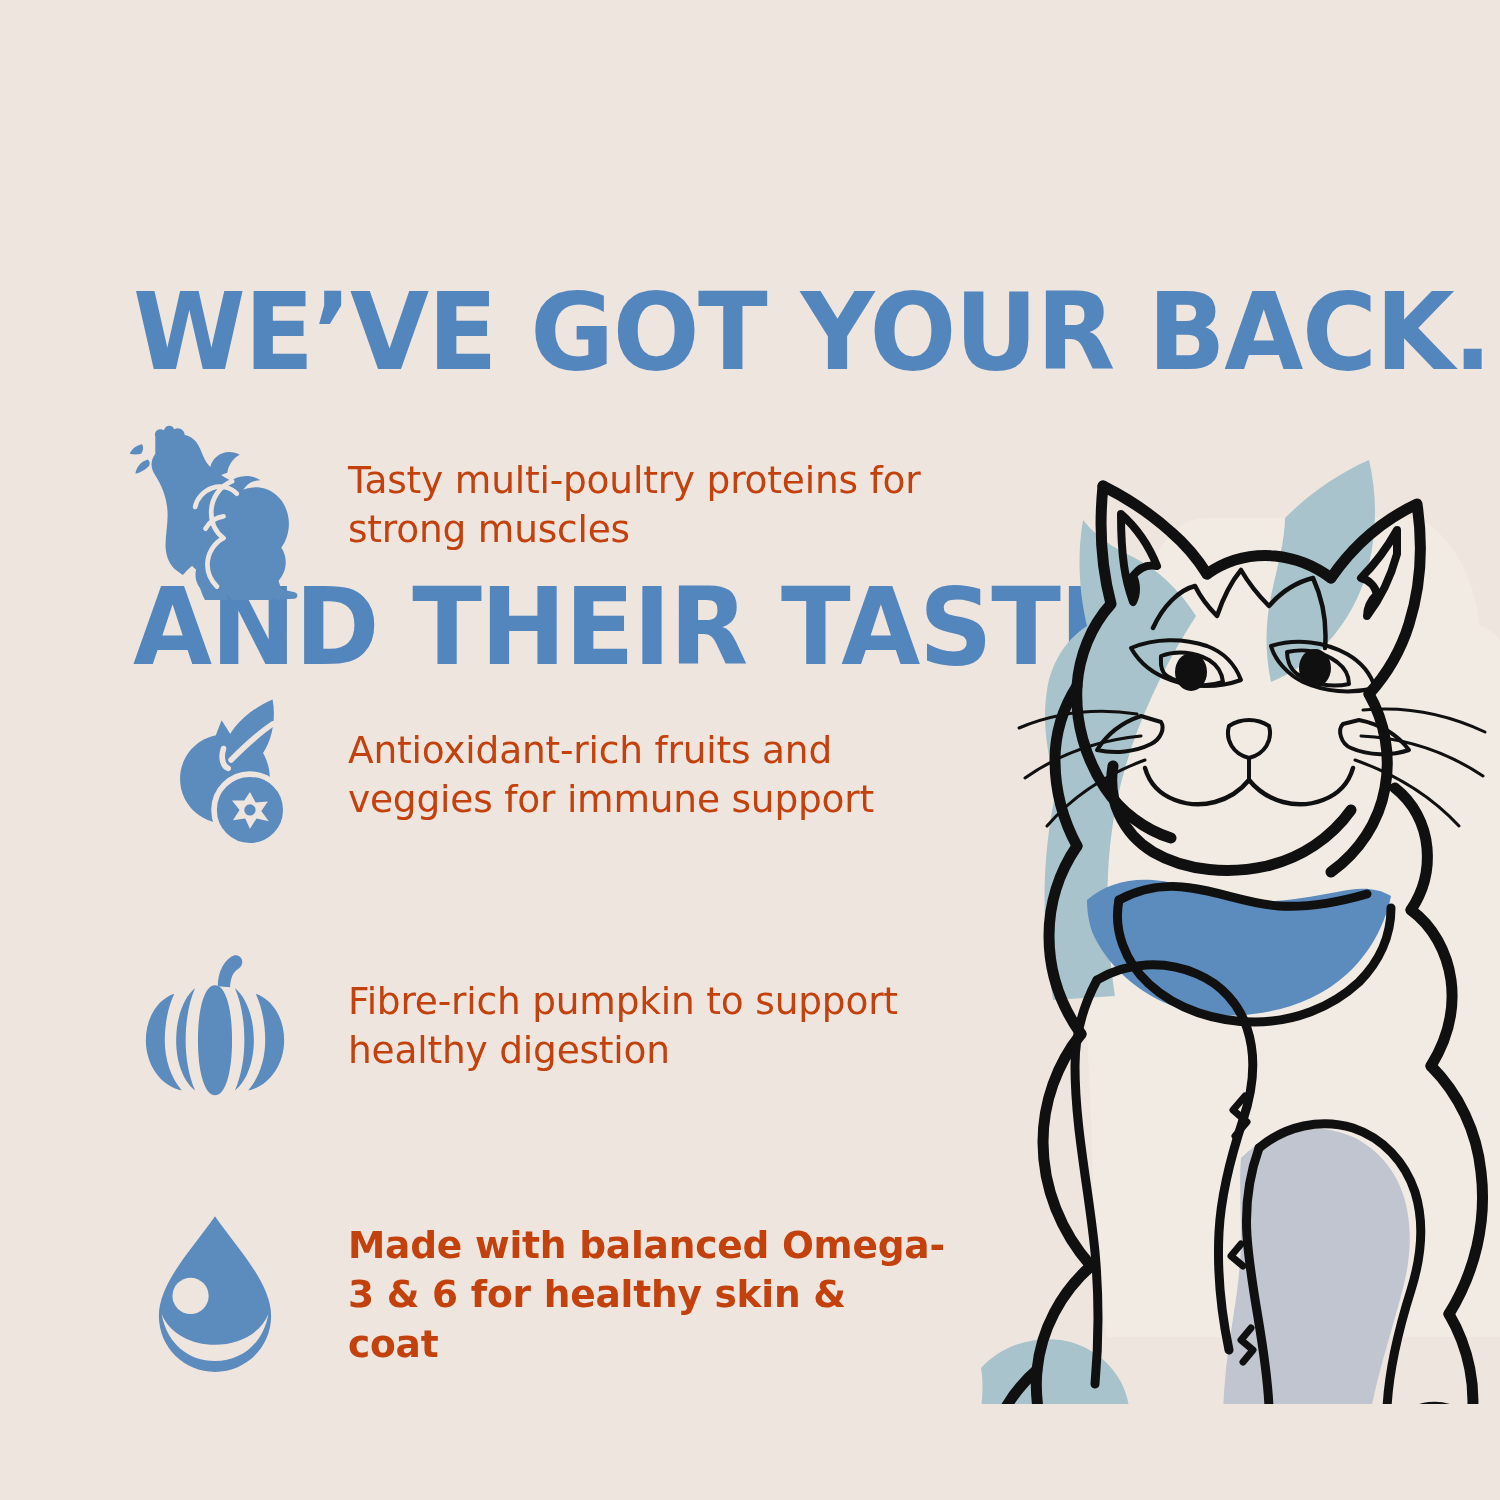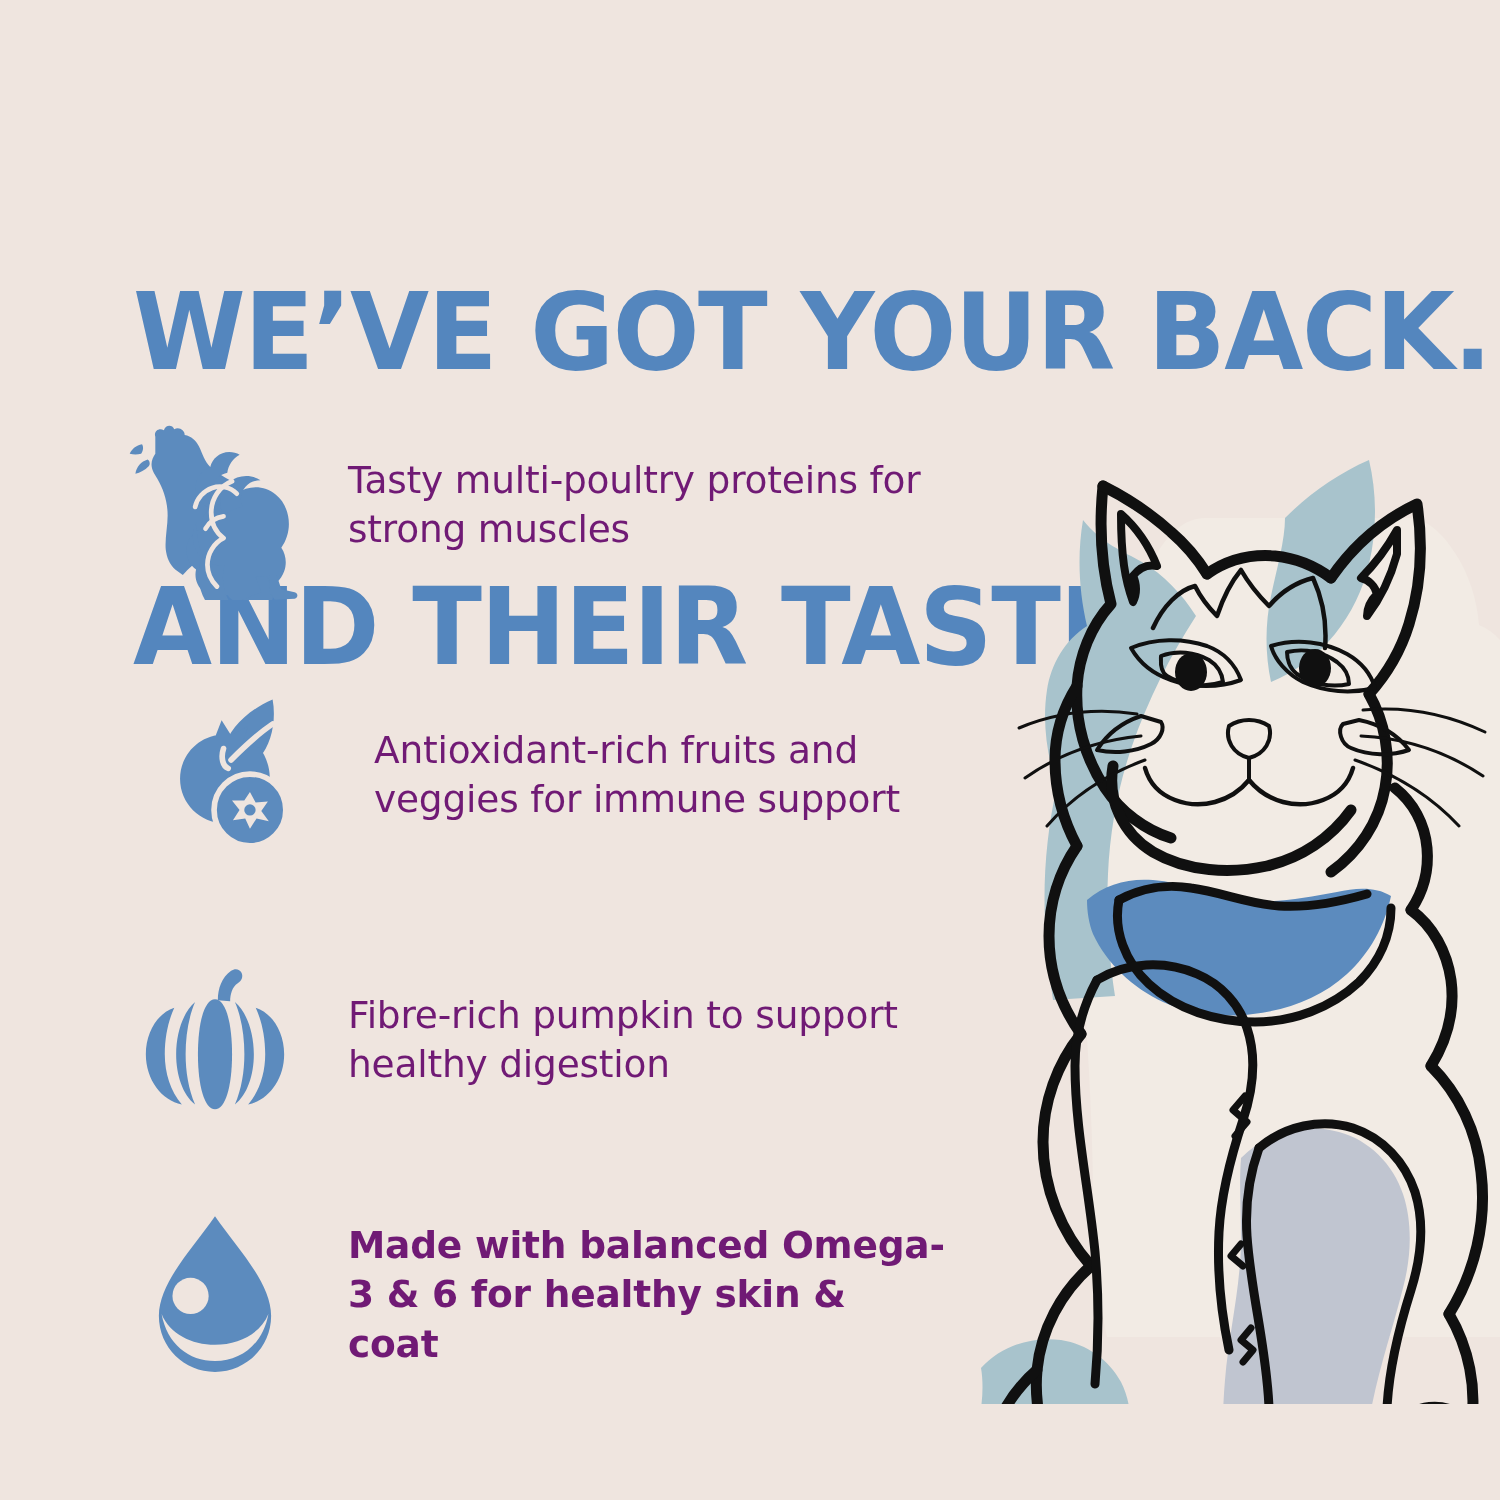--- a/index.html
+++ b/index.html
@@ -37,38 +37,38 @@
   }
   .feature{
     position:absolute;
     left:0;
     width:960px;
     height:210px;
     display:flex;
     align-items:center;
   }
   .feature.f0{top:0px;}
-  .feature.f1{top:270px;gap:26px;}
-  .feature.f2{top:535px;}
+  .feature.f1{top:270px;}
+  .feature.f2{top:521px;}
   .feature.f3{top:790px;font-weight:bold;}
 
   .ficon{
     position:relative;
     width:190px;
     min-width:190px;
     height:200px;
     margin-left:120px;
     display:flex;
     align-items:center;
     justify-content:center;
   }
   .ficon svg{display:block;}
 
   .ftext{
-    color:#701a75;
+    color:#c2410c;
     font-family:"DejaVu Sans", sans-serif;
     font-size:37.5px;
     line-height:1.32;
     letter-spacing:-0.2px;
     margin-left:38px;
     max-width:600px;
   }
 
   
   .cat{

